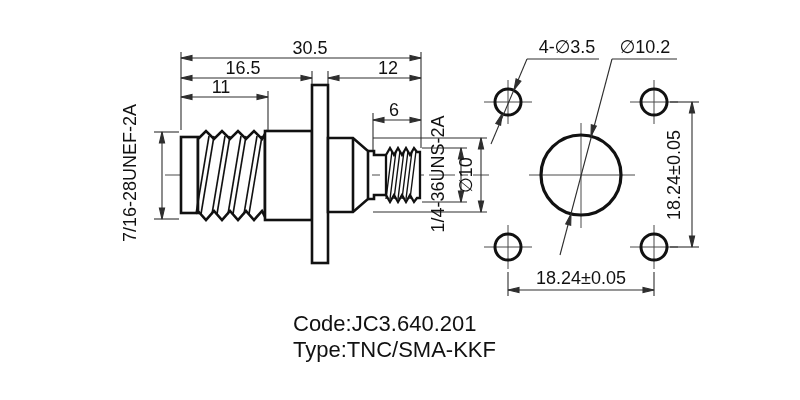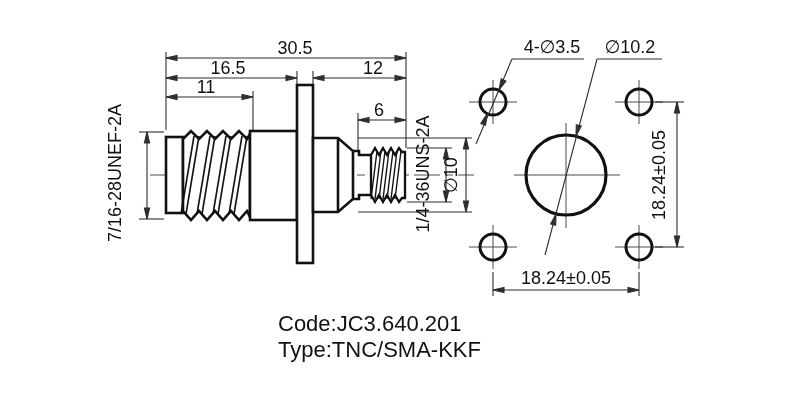--- a/index.html
+++ b/index.html
@@ -6,20 +6,21 @@
     margin: 0;
     padding: 0;
     background: #ffffff;
   }
   .canvas {
     position: relative;
     width: 740px;
     height: 400px;
     background: #ffffff;
     overflow: hidden;
+    padding-left: 15px;
   }
   svg {
     display: block;
     font-family: "Liberation Sans", "DejaVu Sans", sans-serif;
   }
   text {
     fill: #111111;
     font-size: 18px;
   }
   text.note {

